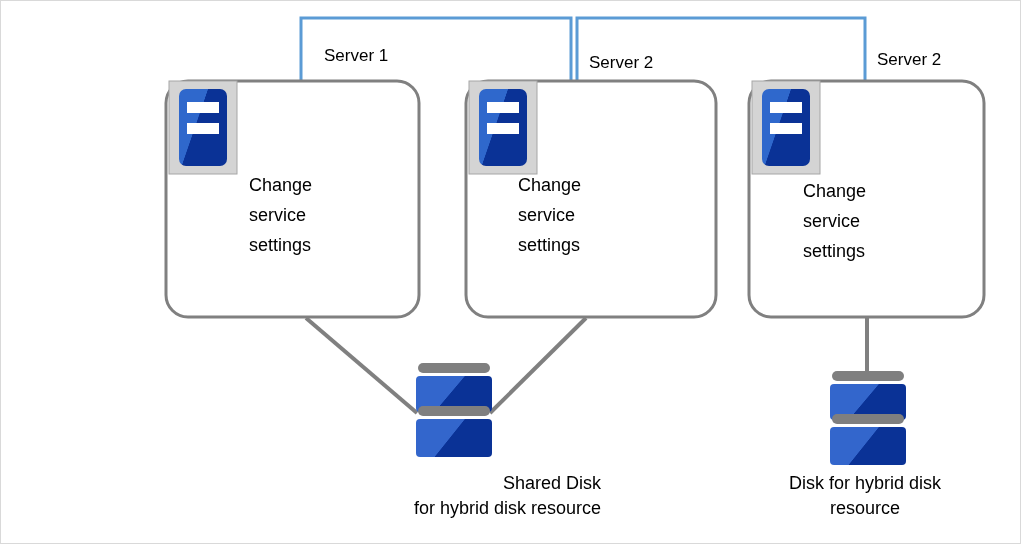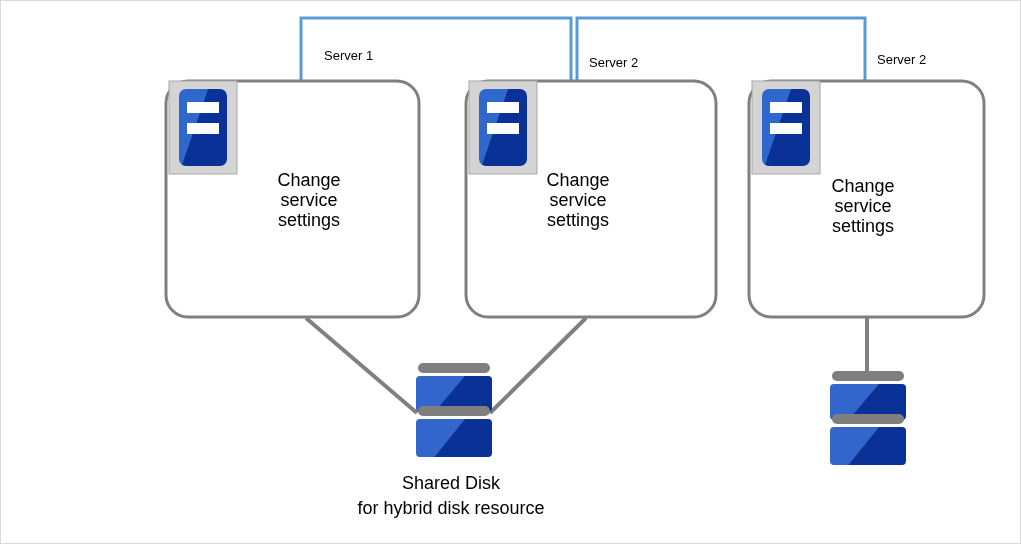--- a/index.html
+++ b/index.html
@@ -27,28 +27,28 @@
     width: 1021px;
     height: 544px;
   }
   .overlay-text {
     position: absolute;
     color: #000000;
     font-family: "Liberation Sans", sans-serif;
     white-space: pre;
   }
   .server-tag {
-    font-size: 13px;
+    font-size: 17px;
     line-height: 22px;
     text-align: left;
   }
   .server-body-text {
     font-size: 18px;
-    line-height: 20px;
-    text-align: center;
+    line-height: 30px;
+    text-align: left;
   }
   .disk-caption {
     font-size: 18px;
     line-height: 25px;
     text-align: center;
   }
 </style>
 </head>
 <body>
 
@@ -139,17 +139,19 @@
 settings</div>
 
   <div class="overlay-text server-body-text" style="left:517px; top:169px; width:120px;">Change
 service
 settings</div>
 
   <div class="overlay-text server-body-text" style="left:802px; top:175px; width:120px;">Change
 service
 settings</div>
 
-  <div class="overlay-text disk-caption" style="left:300px; top:470px; width:300px;">Shared Disk
+  <div class="overlay-text disk-caption" style="left:300px; top:470px; width:300px;text-align:right;">Shared Disk
 for hybrid disk resource</div>
 
+  <div class="overlay-text disk-caption" style="left:744px; top:470px; width:240px;">Disk for hybrid disk
+resource</div>
 
 </div>
 
 </body></html>

